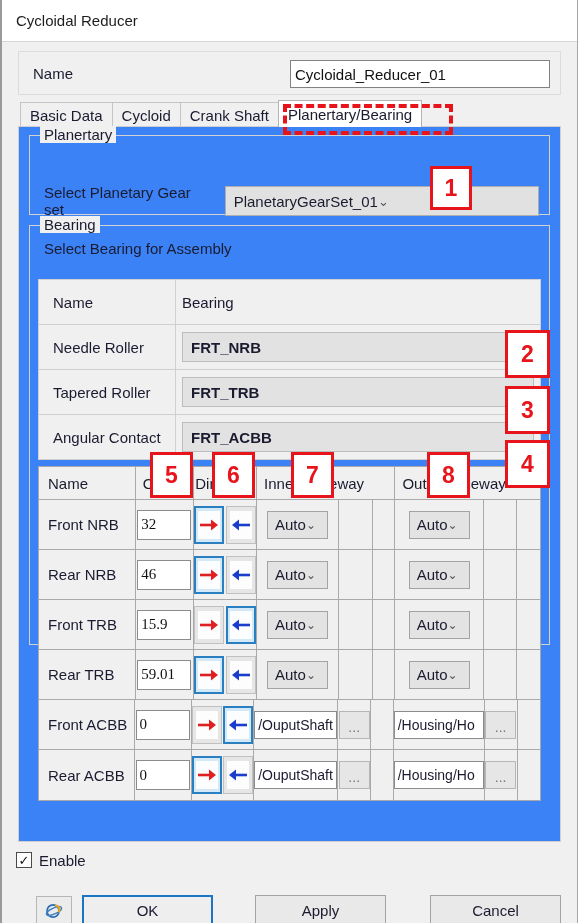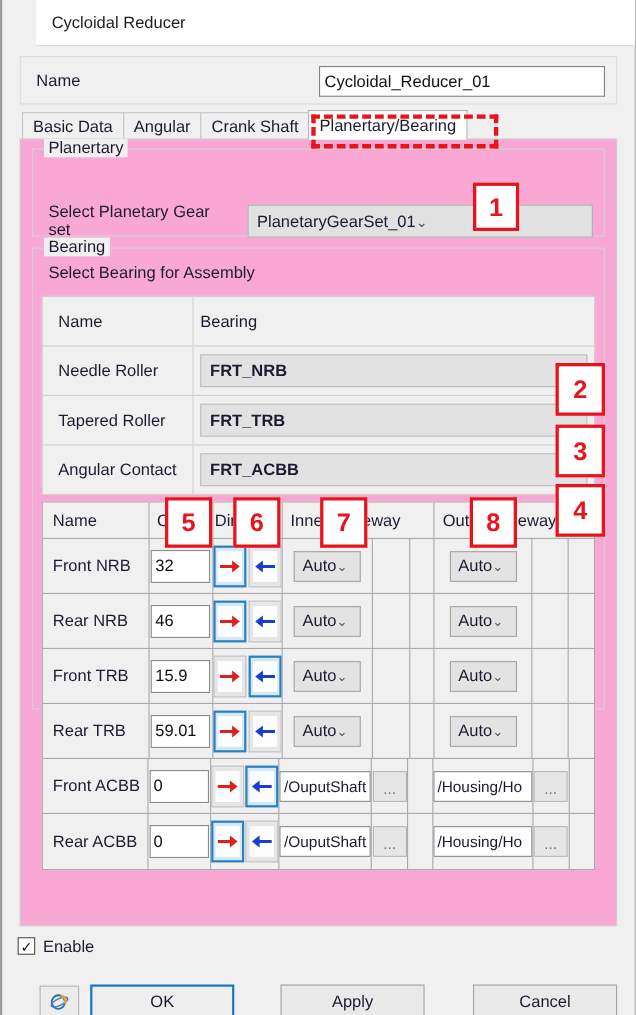--- a/index.html
+++ b/index.html
@@ -17,21 +17,21 @@
     position:absolute; left:0; top:0; width:578px; height:923px;
     background:#f0f0f0;
     border-left:2px solid #9a9a9a;
     border-right:1px solid #a8a8a8;
   }
   .titlebar {
     height:42px; background:#ffffff;
     display:flex; align-items:center;
     padding-left:14px;
     border-bottom:1px solid #d6d6d6;
-    font-size:15px; color:#1d1d1d;margin-left:31px;
+    font-size:15px; color:#1d1d1d;
   }
   .body-area { padding:0 16px; }
 
   
   .name-row {
     margin-top:9px;
     height:44px;
     background:#f0f0f0;
     border:1px solid #dcdcdc;
     display:flex; align-items:center;
@@ -64,21 +64,21 @@
   .tab.active {
     background:#ffffff;
     border-color:#b4b4b4;
     height:27px;
     position:relative; z-index:3;
   }
 
   
   .panel {
     border:1px solid #cfcfcf;
-    background:#f9a8d4;
+    background:#3b82f6;
     margin-top:-1px;
     padding:8px 10px 10px 10px;
     height:716px;
     position:relative;
   }
 
   
   .group { border:1px solid #d2d2d2; position:relative; margin-bottom:10px; }
   .group > .legend {
     position:absolute; top:-10px; left:10px;
@@ -95,21 +95,21 @@
     border:1px solid #adadad;
     display:flex; align-items:center; justify-content:flex-start;
     padding:0 8px 0 8px;
     font-size:15px;
     margin-left:14px;
   }
   .chev { color:#555; font-size:13px; }
 
   
   .group-bearing { height:420px; }
-  .sub-title { margin:14px 0 12px 14px; font-size:15px; }
+  .sub-title { margin:14px 0 22px 14px; font-size:15px; }
 
   .btable {
     margin:0 8px; border:1px solid #d0d0d0; border-bottom:none;
     background:#f0f0f0;
   }
   .btrow { display:flex; height:45px; border-bottom:1px solid #d0d0d0; }
   .btrow .c1 { width:137px; display:flex; align-items:center; padding-left:14px; border-right:1px solid #d0d0d0; font-size:15px; }
   .btrow .c2 { flex:1; display:flex; align-items:center; padding:0 6px; }
   .btrow.head .c1, .btrow.head .c2 { font-size:15px; }
   .ro-field {
@@ -138,21 +138,21 @@
   .g-outer3 { width:25px; border-right:none; }
   .head .g-offset, .head .g-inner, .head .g-outer { justify-content:flex-start; }
   .head .hd { padding-left:7px; font-size:15px; white-space:nowrap; }
   .head .g-dir-head { width:70px; justify-content:center; border-right:1px solid #a9a9a9; font-size:15px; }
   .head .g-inner-head { width:153px; border-right:1px solid #a9a9a9; }
   .head .g-outer-head { width:160px; border-right:none; }
 
   .offset-input {
     width:54px; height:30px; background:#fff;
     border:1px solid #8b8b8b; font-size:15px;
-    font-family:Liberation Sans, sans-serif;
+    font-family:Liberation Serif, serif;
     padding:0 3px; color:#111;
   }
   .arrow-btn {
     width:30px; height:38px;
     background:#e6e6e6; border:1px solid #c0c0c0;
     display:flex; align-items:center; justify-content:center;
     position:relative;
   }
   .arrow-btn.sel { background:#d4e9f7; border:2px solid #2a7fc0; }
   .arrow-btn .inner {
@@ -222,21 +222,21 @@
 
   <div class="body-area">
 
     <div class="name-row">
       <span class="name-label">Name</span>
       <input class="name-input" value="Cycloidal_Reducer_01" style="">
     </div>
 
     <div class="tabstrip">
       <div class="tab">Basic Data</div>
-      <div class="tab">Angular</div>
+      <div class="tab">Cycloid</div>
       <div class="tab">Crank Shaft</div>
       <div class="tab active">Planertary/Bearing</div>
     </div>
 
     <div class="panel">
 
       <div class="group group-planetary">
         <div class="legend">Planertary</div>
         <div class="row-planetary">
           <span>Select Planetary Gear set</span>

